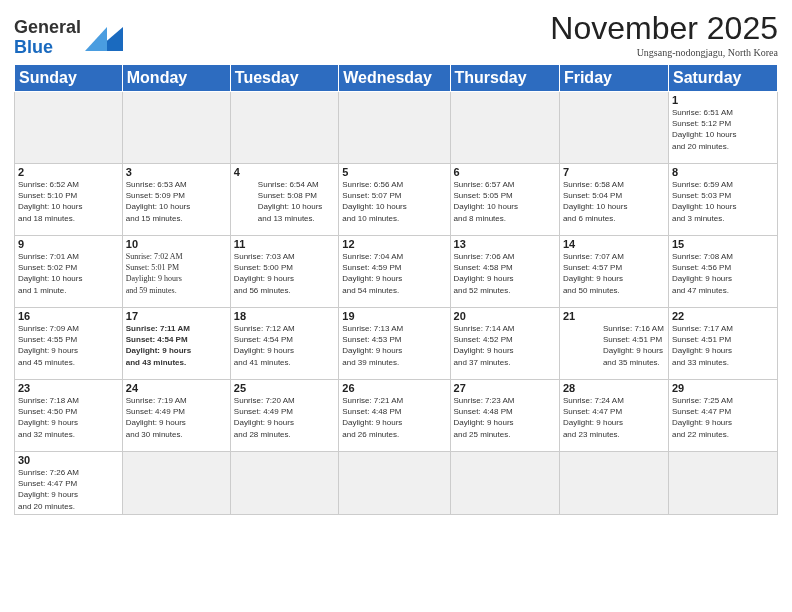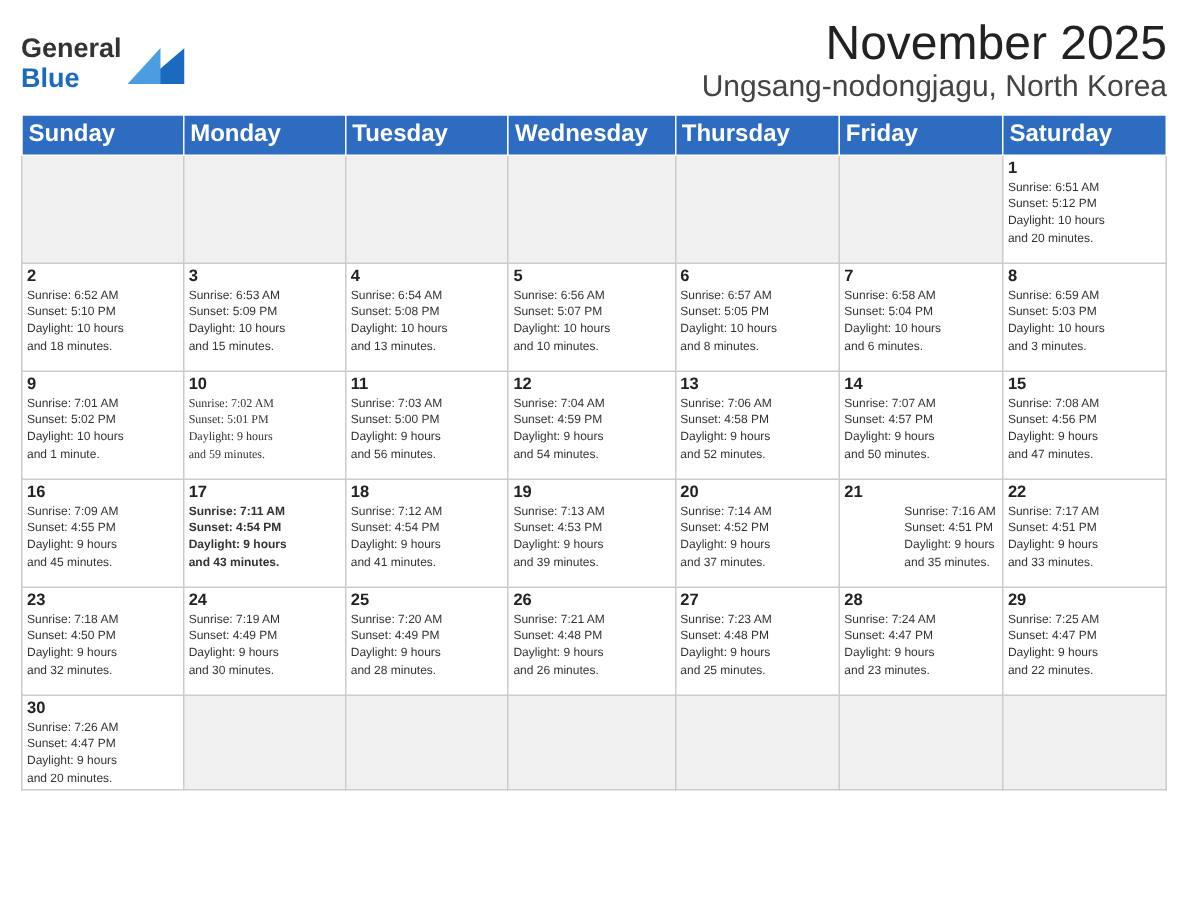--- a/index.html
+++ b/index.html
@@ -11,21 +11,21 @@
       overflow: hidden;
     }
     .page {
       width: 792px;
       height: 612px;
       padding: 10px 14px 10px 14px;
     }
     .header {
       display: flex;
       justify-content: space-between;
-      align-items: center;
+      align-items: flex-end;
       margin-bottom: 6px;
     }
     .logo {
       display: flex;
       align-items: center;
       margin-top: 6px;
     }
     .logo-icon {
       width: 38px;
       height: 30px;
@@ -33,22 +33,23 @@
     }
     .title-block {
       text-align: right;
     }
     .month-title {
       font-size: 32px;
       font-weight: normal;
       color: #222;
     }
     .location {
-      font-size: 20px;
+      font-size: 10px;
       color: #444;
+      font-family: Liberation Serif, serif;
     }
     .calendar {
       width: 100%;
       border-collapse: collapse;
     }
     .calendar th {
       background: #2d6cc0;
       color: #fff;
       font-size: 16px;
       font-weight: bold;
@@ -147,21 +148,21 @@
           </td>
           <td>
             <span class="day-num">3</span>
             <div class="day-info" style="white-space: pre-line;">Sunrise: 6:53 AM
 Sunset: 5:09 PM
 Daylight: 10 hours
 and 15 minutes.</div>
           </td>
           <td>
             <span class="day-num">4</span>
-            <div class="day-info" style="white-space: pre-line;">Sunrise: 6:54 AM
+            <div class="day-info" style="white-space: pre-line; margin-left: 24px;">Sunrise: 6:54 AM
 Sunset: 5:08 PM
 Daylight: 10 hours
 and 13 minutes.</div>
           </td>
           <td>
             <span class="day-num">5</span>
             <div class="day-info" style="white-space: pre-line;">Sunrise: 6:56 AM
 Sunset: 5:07 PM
 Daylight: 10 hours
 and 10 minutes.</div>

